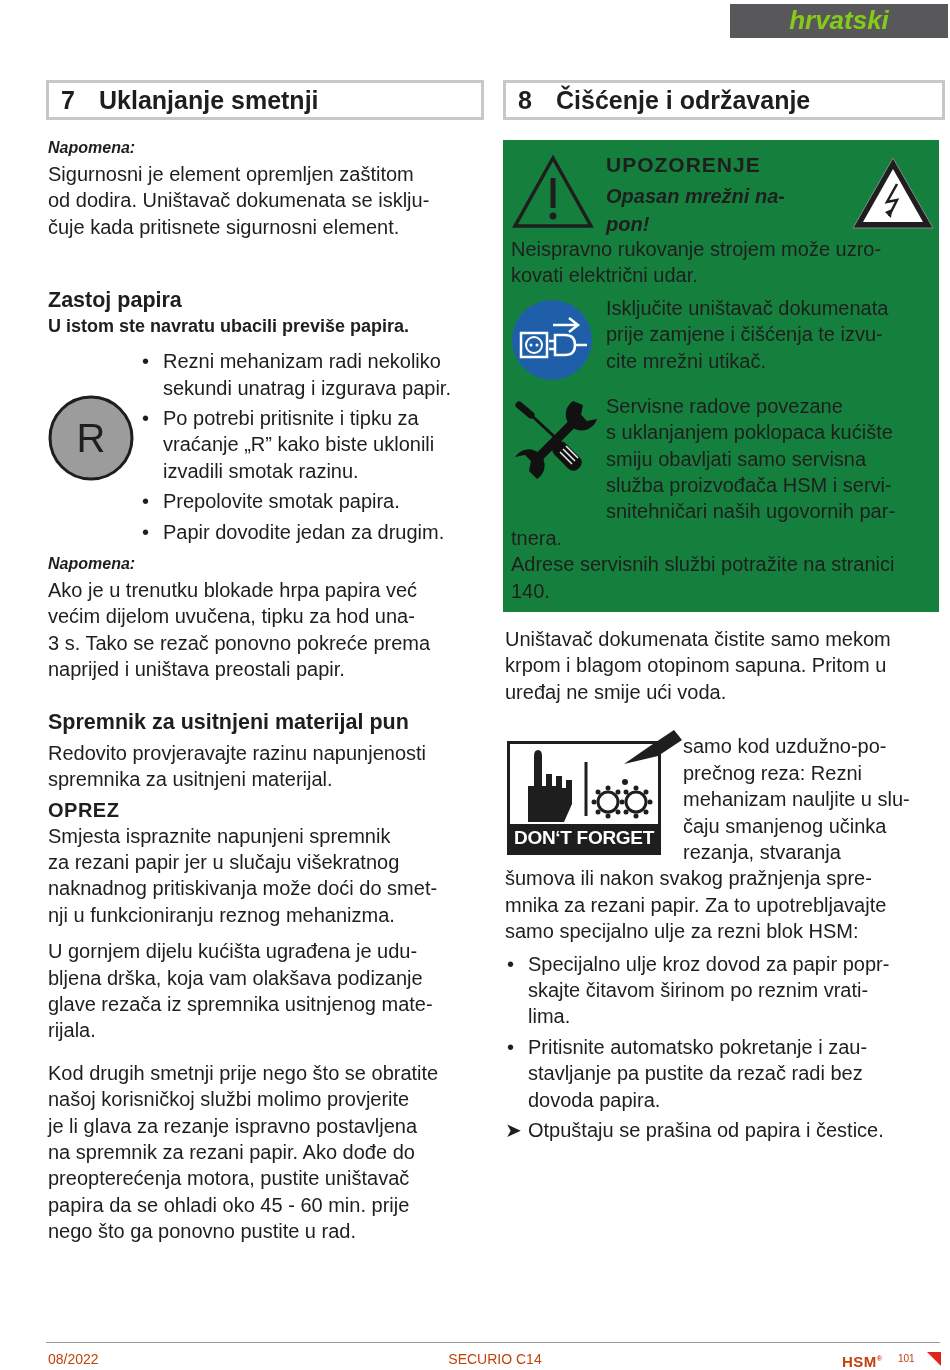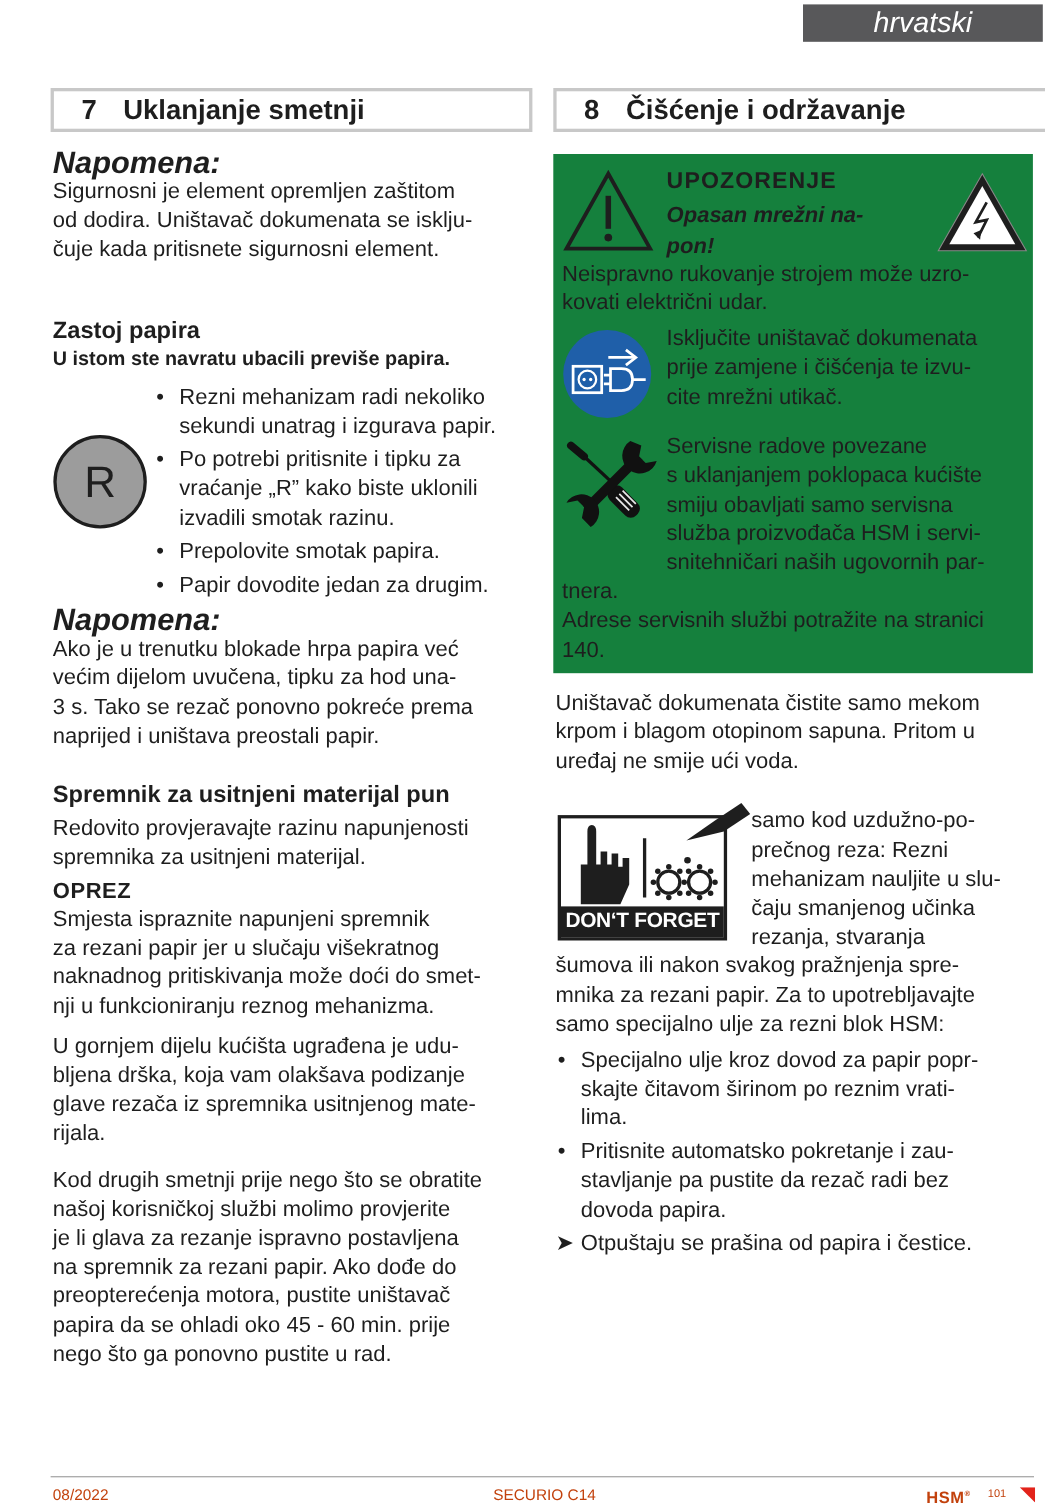--- a/index.html
+++ b/index.html
@@ -3,34 +3,34 @@
 <meta charset="utf-8">
 <style>
   html, body { margin: 0; padding: 0; }
   body {
     width: 950px; height: 1370px; position: relative; overflow: hidden;
     background: #ffffff; color: #1e1e1e;
     font-family: "Liberation Sans", "DejaVu Sans", sans-serif;
   }
   .lang-tab {
     position: absolute; left: 730px; top: 4px; width: 218px; height: 34px;
-    background: #58585a; color: #ffffff; font-weight: normal; font-style: italic;
+    background: #58585a; color: #84cc16; font-weight: bold; font-style: italic;
     font-size: 26px; line-height: 32px; text-align: center;
   }
   .col { position: absolute; top: 80px; }
   .col-left { left: 48px; width: 436px; }
   .col-right { left: 505px; width: 436px; }
   .section-head {
     border: 3px solid #c8c8c8; height: 34px; box-sizing: content-box;
-    font-weight: bold; font-size: 25px; line-height: 34px; padding-left: 25px;
+    font-weight: bold; font-size: 25px; line-height: 34px; padding-left: 12px;
     margin-left: -2px;
   }
   .section-head .num { display: inline-block; width: 38px; }
   p { margin: 0; font-size: 20px; line-height: 26.4px; }
-  .note-title { font-weight: bold; font-style: italic; font-size: 28px; line-height: 26px; }
+  .note-title { font-weight: bold; font-style: italic; font-size: 16px; line-height: 26px; }
   .sub-head { font-weight: bold; font-size: 21.5px; line-height: 28px; }
   .sub-lead { font-weight: bold; font-size: 18px; line-height: 24px; }
   .caps-head { font-weight: bold; font-size: 20px; line-height: 26px; letter-spacing: 0.5px; }
   ul.bullets { list-style: none; margin: 0; padding: 0; }
   ul.bullets li { position: relative; font-size: 20px; line-height: 26.4px; padding-left: 23px; margin-bottom: 4px; }
   ul.bullets li::before { content: "•"; position: absolute; left: 2px; top: 0; }
   .warn-box { background: #15803d; margin-left: -2px; padding: 12px 8px 8px 8px; width: 420px; }
   .footer-line { position: absolute; left: 46px; top: 1342px; width: 894px; height: 1px; background: #9a9a9a; }
   .footer { position: absolute; top: 1350px; font-size: 14px; line-height: 18px; color: #c2410c; }
 </style>

